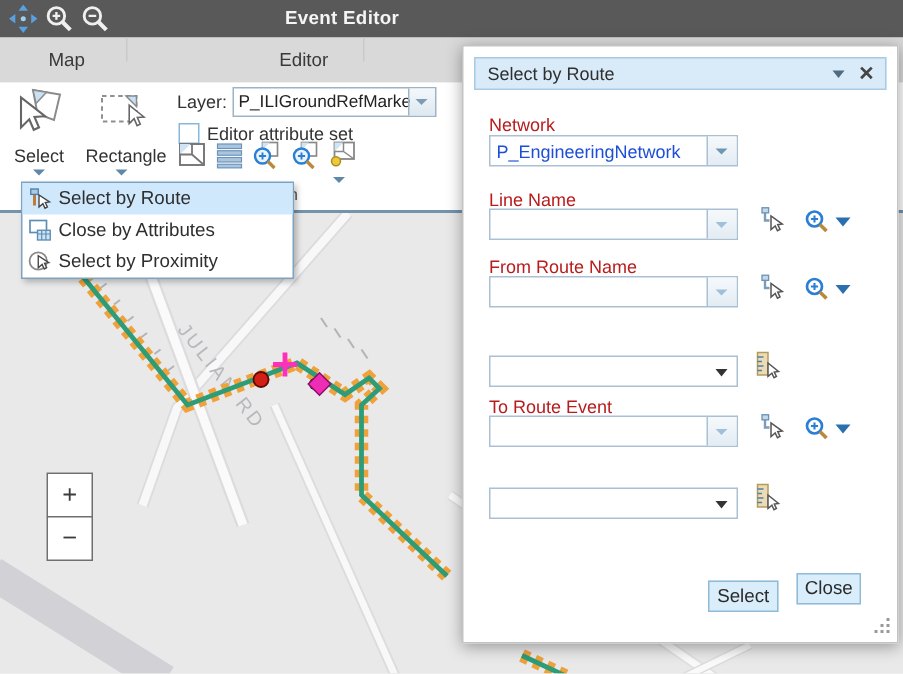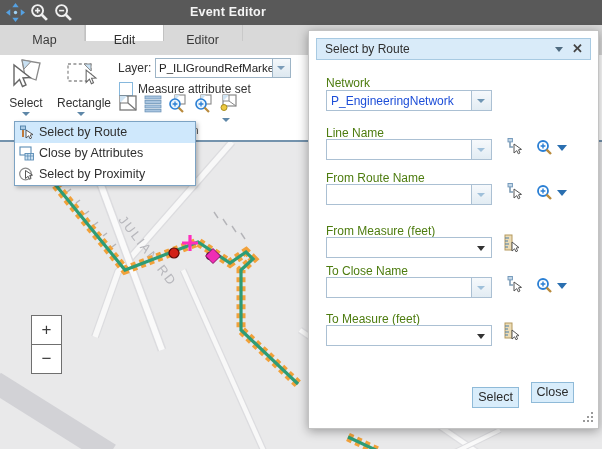--- a/index.html
+++ b/index.html
@@ -43,21 +43,21 @@
   .map-zoom{position:absolute;left:31px;top:173px;width:31px;z-index:2;}
   .mz-btn{width:31px;height:30px;background:#fff;border:1px solid #6f6f6f;box-sizing:border-box;text-align:center;line-height:28px;font-size:17px;color:#3c3c3c;}
   .mz-btn + .mz-btn{margin-top:-1px;}
 
   
   .panel{position:absolute;left:308px;top:30px;width:289px;height:397px;background:#fff;border:1px solid #c3c3c3;box-shadow:0 2px 10px rgba(0,0,0,.35);z-index:10;box-sizing:content-box;}
   .p-header{position:absolute;left:7px;top:7px;right:7px;height:22px;background:#d9ebf9;border:1px solid #a8cae2;box-sizing:border-box;}
   .p-header .pt{position:absolute;left:8px;top:0;line-height:20px;font-size:12px;color:#2f2f2f;}
   .p-collapse{position:absolute;right:27px;top:8px;width:0;height:0;border-left:4px solid transparent;border-right:4px solid transparent;border-top:5px solid #4f6b80;}
   .p-close{position:absolute;right:7px;top:2px;font-size:13px;color:#444;font-weight:bold;}
-  .flabel{position:absolute;left:17px;font-size:12px;color:#4d7c0f;}
+  .flabel{position:absolute;left:17px;font-size:12px;color:#b91c1c;}
   .combo{position:absolute;left:17px;width:166px;height:21px;border:1px solid #abc0d3;background:#fff;box-sizing:border-box;}
   .combo .cval{position:absolute;left:4px;top:3px;font-size:12px;color:#1d4ed8;white-space:nowrap;}
   .combo .cbtn{position:absolute;right:0;top:0;bottom:0;width:19px;background:linear-gradient(#f6f9fc,#e2ecf3);border-left:1px solid #abc0d3;}
   .combo .cbtn .arr{position:absolute;left:5px;top:8px;width:0;height:0;border-left:4px solid transparent;border-right:4px solid transparent;border-top:4px solid #9fc0da;}
   .combo .cbtn .arr.strong{border-top-color:#6f96b4;}
   .combo.measure .marr{position:absolute;right:6px;top:8px;width:0;height:0;border-left:4px solid transparent;border-right:4px solid transparent;border-top:5px solid #333;}
   .rowicon{position:absolute;}
   .zcaret{position:absolute;width:0;height:0;border-left:5px solid transparent;border-right:5px solid transparent;border-top:6px solid #2a6fb0;}
   .pbtn{position:absolute;height:21px;background:#d9edfb;border:1px solid #8fbad8;box-sizing:border-box;text-align:center;font-size:12.5px;color:#2b2b2b;line-height:19px;}
   .grip{position:absolute;right:4px;bottom:5px;width:11px;height:11px;}
@@ -139,21 +139,20 @@
     <svg class="tb-icon" style="left:54px" viewBox="0 0 18 18">
       <circle cx="7.2" cy="7.2" r="5.2" stroke="#f0f0f0" stroke-width="1.8" fill="none"></circle>
       <line x1="11.2" y1="11.2" x2="16" y2="16" stroke="#f0f0f0" stroke-width="2.6"></line>
       <path d="M4.8,7.2 H9.6" stroke="#f0f0f0" stroke-width="1.5"></path>
     </svg>
     <span class="title">Event Editor</span>
   </div>
 
   <div class="tabstrip">
     <div class="tab" style="left:5px;width:79px">Map</div>
-    <div class="tab active" style="left:85px;width:77px">Edit</div>
     <div class="tab" style="left:163px;width:79px">Editor</div>
   </div>
 
   <div class="ribbon">
 
     <div class="bigbtn" style="left:6px;width:40px">
       <svg width="34" height="34" viewBox="0 0 34 34">
         <polygon points="13,3 31,6 27,23 16,19" fill="#fff" stroke="#8a8a8a" stroke-width="1.3"></polygon>
         <polygon points="13,3 22,4.5 15,12" fill="#c9e1f3" stroke="#8a8a8a" stroke-width="1"></polygon>
         <path d="M5,8 L5,28 L10.5,22.5 L13.5,29.5 L17,28 L14,21 L21,20.5 Z" fill="#fff" stroke="#666" stroke-width="1.4"></path>
@@ -174,21 +173,21 @@
 
     <span class="ribbon-layer-label">Layer:</span>
     <div class="layer-combo">
       <span class="val">P_ILIGroundRefMarkers</span>
       <span class="combo-btn">
           <span class="arr"></span>
         </span>
     </div>
 
     <span class="rib-check"></span>
-    <span class="rib-check-label">Measure attribute set</span>
+    <span class="rib-check-label">Editor attribute set</span>
 
     <div class="smallicons">
       <svg class="sic" style="left:0px" viewBox="0 0 20 20">
         <rect x="2" y="3" width="16" height="14" fill="#fff" stroke="#777" stroke-width="1.3"></rect>
         <polygon points="2,3 9,3 2,10" fill="#cfe4f4"></polygon>
         <path d="M10,3 V10 M2,10 H10 M10,10 L18,17" stroke="#777" stroke-width="1.2" fill="none"></path>
       </svg>
       <svg class="sic" style="left:25px" viewBox="0 0 20 20">
         <g fill="#a9c5e0" stroke="#6d94b8" stroke-width="0.8">
           <rect x="2" y="3" width="16" height="3"></rect>
@@ -294,51 +293,49 @@
       <rect x="3" y="1.5" width="4.4" height="3.4" fill="#c4d8e8" stroke="#6d94b8" stroke-width="0.9"></rect>
       <path d="M9,7 L9,16 L11.8,13.6 L13.3,16.8 L15,15.9 L13.5,12.8 L16.5,12.4 Z" fill="#fff" stroke="#555" stroke-width="1"></path>
     </svg>
     <svg class="rowicon" style="left:227px;top:153px" width="17" height="17" viewBox="0 0 17 17">
       <circle cx="7" cy="7" r="5" fill="#fff" stroke="#2a7fd4" stroke-width="1.8"></circle>
       <path d="M7,4.6 V9.4 M4.6,7 H9.4" stroke="#2a7fd4" stroke-width="1.4"></path>
       <line x1="10.6" y1="10.6" x2="15" y2="15" stroke="#b98a3c" stroke-width="2.4"></line>
     </svg>
     <span class="zcaret" style="left:248px;top:159px"></span>
 
-    <div class="flabel" style="top:193px">From Measure (feet)</div>
     <div class="combo measure" style="top:206px">
       <span class="cval"></span>
       <span class="marr"></span>
     </div>
     <svg class="rowicon" style="left:193px;top:203px" width="19" height="19" viewBox="0 0 19 19">
       <rect x="3" y="1" width="7" height="15" fill="#ecdcb6" stroke="#b59a5e" stroke-width="1"></rect>
       <path d="M3,4 H7 M3,7 H6 M3,10 H7 M3,13 H6" stroke="#4d7fa8" stroke-width="1"></path>
       <path d="M10,8 L10,17 L12.6,14.8 L14,17.8 L15.6,16.9 L14.2,14 L17,13.6 Z" fill="#fff" stroke="#555" stroke-width="1"></path>
     </svg>
 
-    <div class="flabel" style="top:233px">To Close Name</div>
+    <div class="flabel" style="top:233px">To Route Event</div>
     <div class="combo" style="top:246px">
       <span class="cval"></span>
       <span class="cbtn">
           <span class="arr"></span>
         </span>
     </div>
     <svg class="rowicon" style="left:196px;top:244px" width="19" height="19" viewBox="0 0 19 19">
       <path d="M5,3 V10 H8" stroke="#7d9cb5" stroke-width="1.6" fill="none"></path>
       <rect x="3" y="1.5" width="4.4" height="3.4" fill="#c4d8e8" stroke="#6d94b8" stroke-width="0.9"></rect>
       <path d="M9,7 L9,16 L11.8,13.6 L13.3,16.8 L15,15.9 L13.5,12.8 L16.5,12.4 Z" fill="#fff" stroke="#555" stroke-width="1"></path>
     </svg>
     <svg class="rowicon" style="left:227px;top:246px" width="17" height="17" viewBox="0 0 17 17">
       <circle cx="7" cy="7" r="5" fill="#fff" stroke="#2a7fd4" stroke-width="1.8"></circle>
       <path d="M7,4.6 V9.4 M4.6,7 H9.4" stroke="#2a7fd4" stroke-width="1.4"></path>
       <line x1="10.6" y1="10.6" x2="15" y2="15" stroke="#b98a3c" stroke-width="2.4"></line>
     </svg>
     <span class="zcaret" style="left:248px;top:252px"></span>
 
-    <div class="flabel" style="top:281px">To Measure (feet)</div>
     <div class="combo measure" style="top:294px">
       <span class="cval"></span>
       <span class="marr"></span>
     </div>
     <svg class="rowicon" style="left:193px;top:291px" width="19" height="19" viewBox="0 0 19 19">
       <rect x="3" y="1" width="7" height="15" fill="#ecdcb6" stroke="#b59a5e" stroke-width="1"></rect>
       <path d="M3,4 H7 M3,7 H6 M3,10 H7 M3,13 H6" stroke="#4d7fa8" stroke-width="1"></path>
       <path d="M10,8 L10,17 L12.6,14.8 L14,17.8 L15.6,16.9 L14.2,14 L17,13.6 Z" fill="#fff" stroke="#555" stroke-width="1"></path>
     </svg>
 

